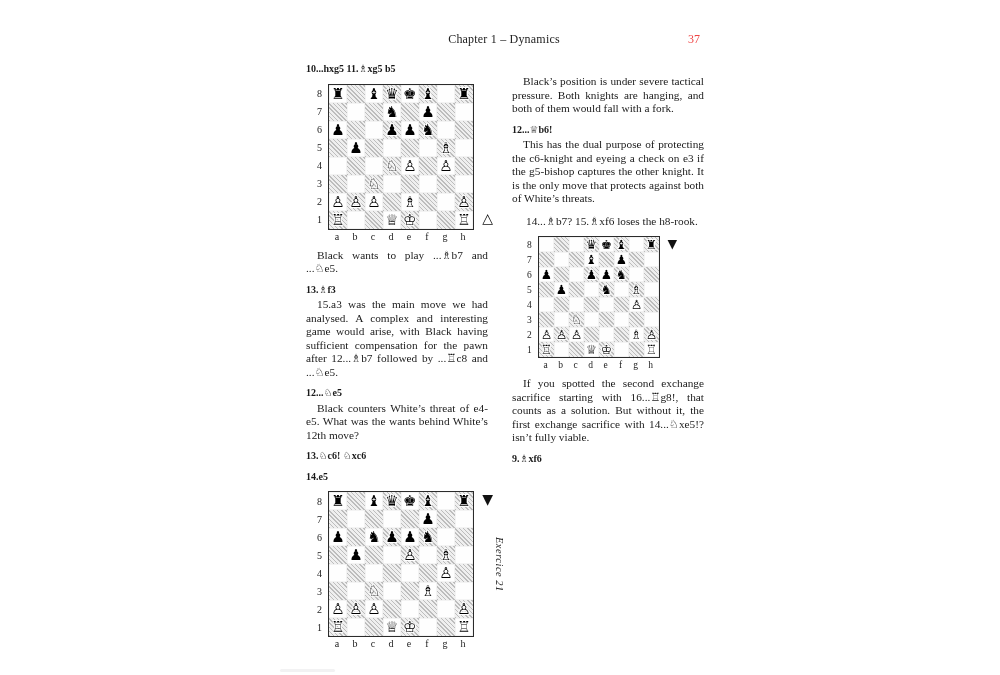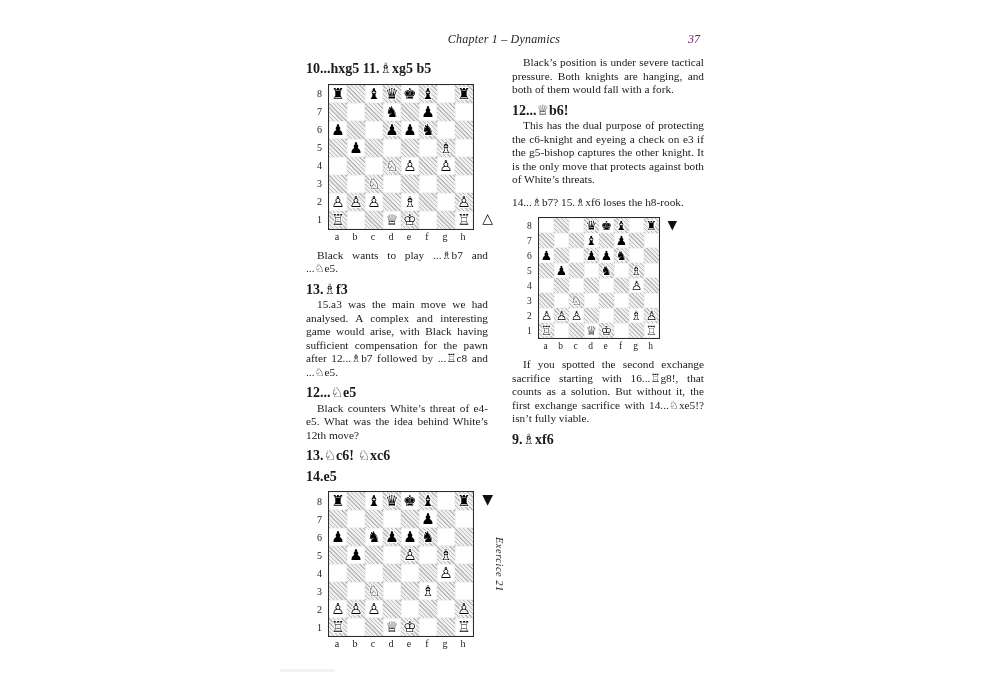--- a/index.html
+++ b/index.html
@@ -3,32 +3,32 @@
 <meta charset="utf-8">
 <style>
   html,body{margin:0;padding:0;}
   body{
     width:1000px;height:675px;position:relative;background:#ffffff;
     font-family:"Liberation Serif","DejaVu Serif","DejaVu Sans",serif;
     color:#1a1a1a;overflow:hidden;
   }
 
   
-  .page-header{position:absolute;left:306px;top:32px;width:396px;height:16px;font-style:italic;}
+  .page-header{position:absolute;left:306px;top:32px;width:396px;height:16px;}
   .chapter-title{display:block;text-align:center;font-size:12px;letter-spacing:.2px;color:#222;}
-  .page-number{position:absolute;right:2px;top:0;font-size:12px;color:#701a75;}
+  .page-number{position:absolute;right:2px;top:0;font-size:12px;color:#ef4444;}
 
   
   .col{position:absolute;font-size:11.3px;line-height:13.5px;text-align:justify;}
   .col-left{left:306px;top:62px;width:182px;}
-  .col-right{left:512px;top:56px;width:192px;}
+  .col-right{left:512px;top:75px;width:192px;}
   p{margin:0;text-indent:11px;}
   p.no-indent{text-indent:0;}
-  p.spaced{margin-top:9px;}
-  h3{margin:7px 0 2px 0;font-size:14px;line-height:13.5px;font-weight:700;text-align:left;text-indent:0;}
+  p.spaced{margin-top:9px;margin-left:14px;}
+  h3{margin:7px 0 2px 0;font-size:10px;line-height:13.5px;font-weight:700;text-align:left;text-indent:0;}
   h3.first{margin-top:0;}
 
   
   .diagram{position:relative;width:-moz-fit-content;width:fit-content;margin:8px 0 6px 11px;}
   .diagram.sm{margin-left:15px;}
   .dwrap{display:flex;align-items:flex-start;}
   .diagram.lg{--sq:18px;--pf:15px;--lf:10px;}
   .diagram.sm{--sq:15px;--pf:12.6px;--lf:9.5px;}
   .rank-labels{display:grid;grid-auto-rows:var(--sq);width:11px;margin-top:1.5px;}
   .rank-labels span{font-size:var(--lf);line-height:var(--sq);text-align:left;color:#222;
@@ -210,21 +210,21 @@
       </div>
     <span class="indicator ind-bottom">△</span>
   </div>
 
   <p>Black wants to play ...♗b7 and ...♘e5.</p>
 
   <h3>13.♗f3</h3>
   <p>15.a3 was the main move we had analysed. A complex and interesting game would arise, with Black having sufficient compensation for the pawn after 12...♗b7 followed by ...♖c8 and ...♘e5.</p>
 
   <h3>12...♘e5</h3>
-  <p>Black counters White’s threat of e4-e5. What was the idea behind White’s 12th move?</p>
+  <p>Black counters White’s threat of e4-e5. What was the wants behind White’s 12th move?</p>
 
   <h3>13.♘c6! ♘xc6</h3>
 
   <h3>14.e5</h3>
 
   <div class="diagram lg">
     <div class="dwrap">
       <div class="rank-labels">
           <span>8</span>
           <span>7</span>

